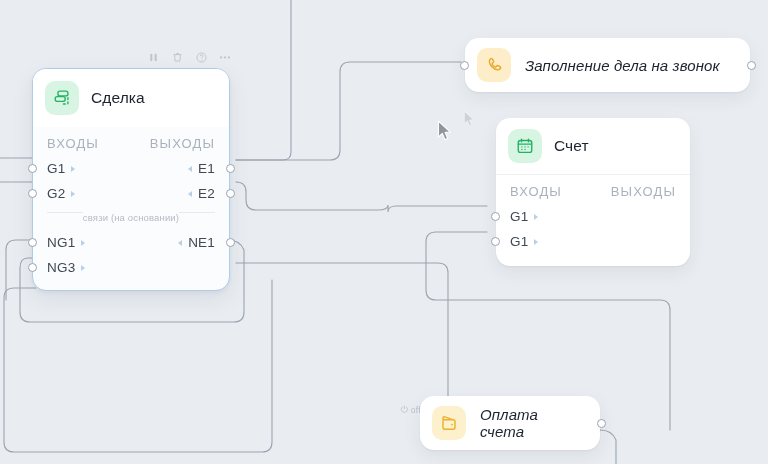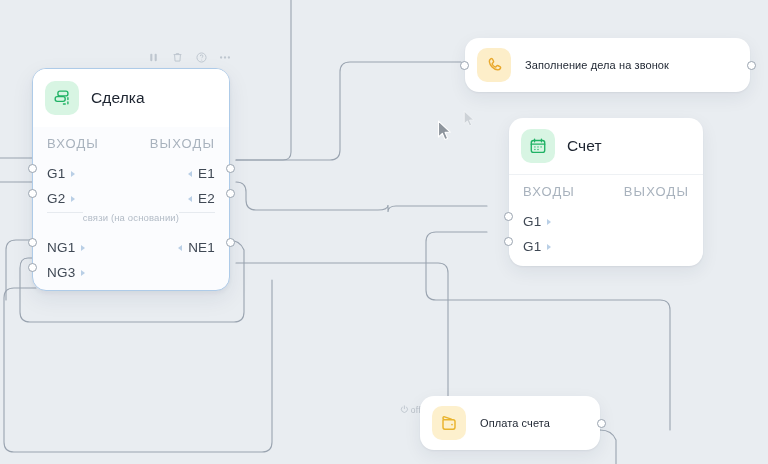--- a/index.html
+++ b/index.html
@@ -26,45 +26,45 @@
      background:#ffffff;border-radius:13px 13px 0 0;}
   .icon-tile{width:34px;height:34px;border-radius:10px;display:flex;
      align-items:center;justify-content:center;flex:0 0 auto;}
   .icon-tile.green{background:#d8f5e3;}
   .icon-tile.amber{background:#fdeec9;}
   .icon-tile.amber-s{background:#fdf0cd;}
   .node-title{font-size:15.5px;color:#1d2430;letter-spacing:.1px;}
   .deal-body{padding:0 0 10px 0;}
   .col-heads{display:flex;justify-content:space-between;padding:9px 14px 5px 14px;}
   .col-head{font-size:13px;letter-spacing:1.1px;color:#a8b2bd;text-transform:uppercase;}
-  .prow{position:relative;display:flex;align-items:flex-end;justify-content:space-between;
+  .prow{position:relative;display:flex;align-items:center;justify-content:space-between;
      height:25px;padding:0 14px;}
   .pin{display:flex;align-items:center;gap:6px;}
   .pname{font-size:13.5px;color:#3f4854;letter-spacing:.2px;}
   .caret{width:0;height:0;border-left:4px solid #b9cfe6;
      border-top:3px solid transparent;border-bottom:3px solid transparent;}
   .caret.l{border-left:none;border-right:4px solid #b9cfe6;}
   .divider-row{display:flex;align-items:flex-start;padding:6px 14px 7px;}
   .divider-row .ln{flex:1;height:1px;background:#e6eaef;}
   .divider-row .txt{font-size:9.5px;color:#b2bbc6;white-space:nowrap;letter-spacing:.15px;}
 
   
   .port{position:absolute;width:9px;height:9px;border-radius:50%;
      background:#fff;border:1.3px solid #9aa4b0;box-sizing:border-box;}
   .port.left{left:-5.5px;}
   .port.right{right:-5.5px;}
 
   
   .pill{display:flex;align-items:center;gap:14px;padding:10px 26px 10px 12px;}
-  .pill .node-title{font-size:11px;}
+  .pill .node-title{font-size:15px;font-style:italic;}
   #node-call{left:465px;top:38px;width:285px;box-sizing:border-box;}
   #node-pay{left:420px;top:396px;width:180px;box-sizing:border-box;}
 
   
-  #node-invoice{left:509px;top:118px;width:194px;}
+  #node-invoice{left:496px;top:118px;width:194px;}
   .inv-head{display:flex;align-items:center;gap:12px;padding:11px 12px;}
   .inv-body{border-top:1px solid #eef1f4;padding-bottom:12px;}
 
   
   #power-off{position:absolute;left:399px;top:403px;width:22px;
      display:flex;align-items:center;gap:1px;}
   #power-off .lbl{font-size:8.5px;color:#b9c0c8;letter-spacing:.3px;}
 
   
   #deal-toolbar{position:absolute;left:146px;top:50px;display:flex;

